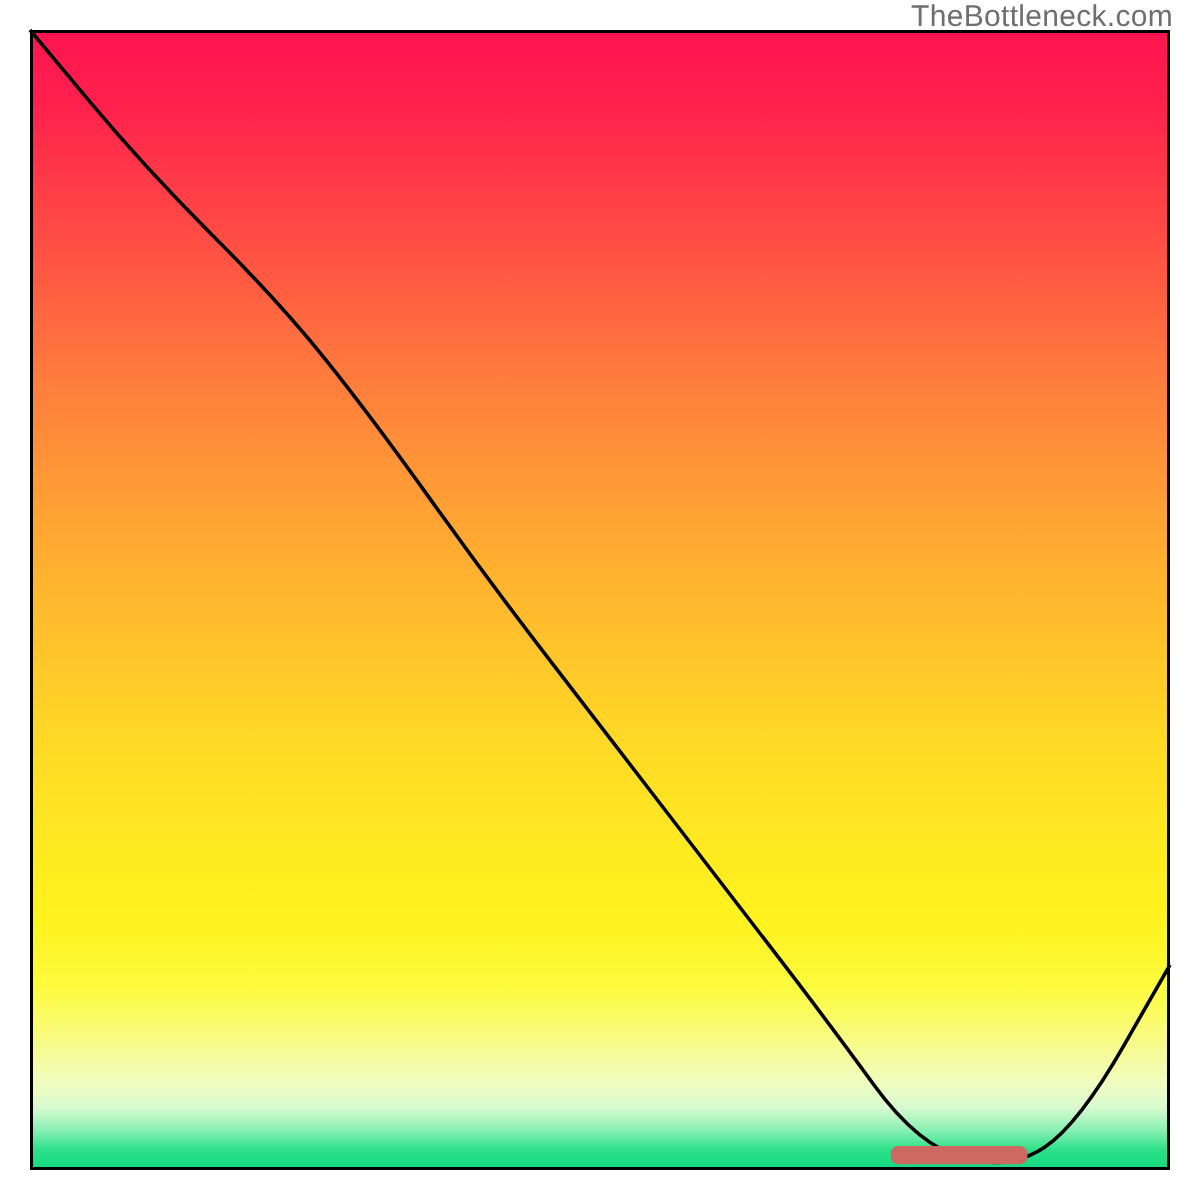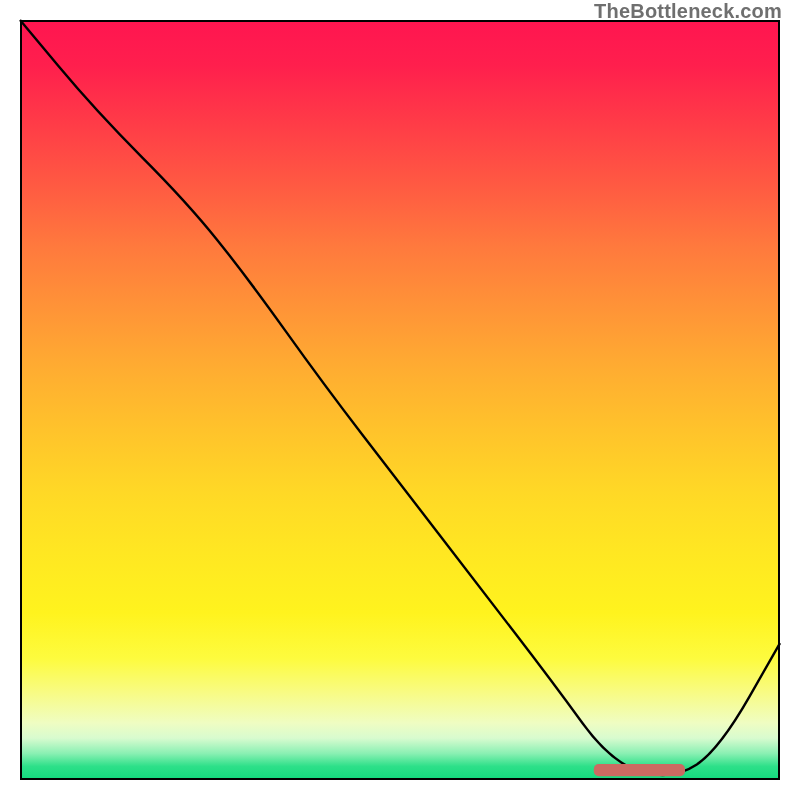--- a/index.html
+++ b/index.html
@@ -52,21 +52,21 @@
     position: absolute;
     inset: 0;
     border: 2px solid #000;
     pointer-events: none;
   }
   .watermark {
     position: absolute;
     top: 0px;
     right: 18px;
     font-size: 20px;
-    font-weight: 700;
+    font-weight: 400;
     color: #6f6f6f;
     letter-spacing: 0.2px;
     user-select: none;
   }
   svg.curve {
     position: absolute;
     inset: 0;
     width: 100%;
     height: 100%;
     overflow: visible;

